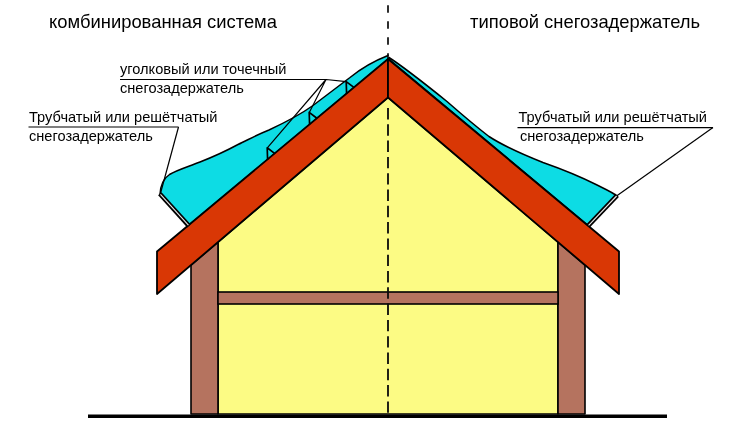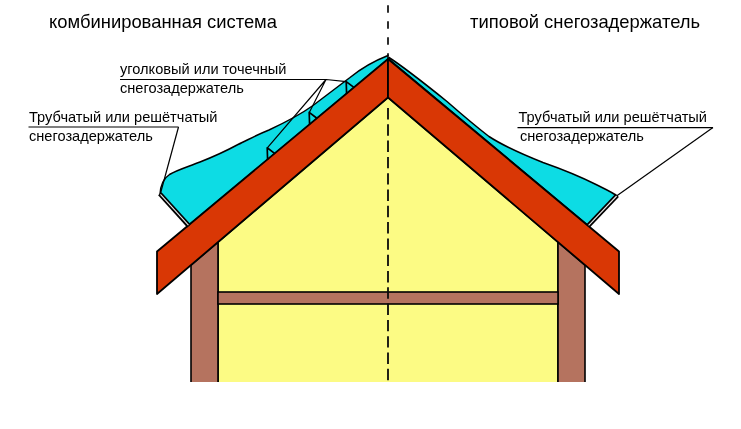--- a/index.html
+++ b/index.html
@@ -1,16 +1,16 @@
 <!DOCTYPE html>
 <html><head>
 <meta charset="utf-8">
 <style>
   html,body{margin:0;padding:0;background:#fff;}
-  #wrap{position:relative;width:741px;height:382px;background:#84cc16;overflow:hidden;}
+  #wrap{position:relative;width:741px;height:429px;background:#84cc16;overflow:hidden;}
   svg{display:block;}
   text{font-family:"Liberation Sans",sans-serif;fill:#000;}
 </style>
 </head>
 <body>
 
 <div id="wrap">
 <svg width="741" height="429" viewBox="0 0 741 429">
 
 <rect x="0" y="0" width="741" height="429" fill="#ffffff"></rect>

